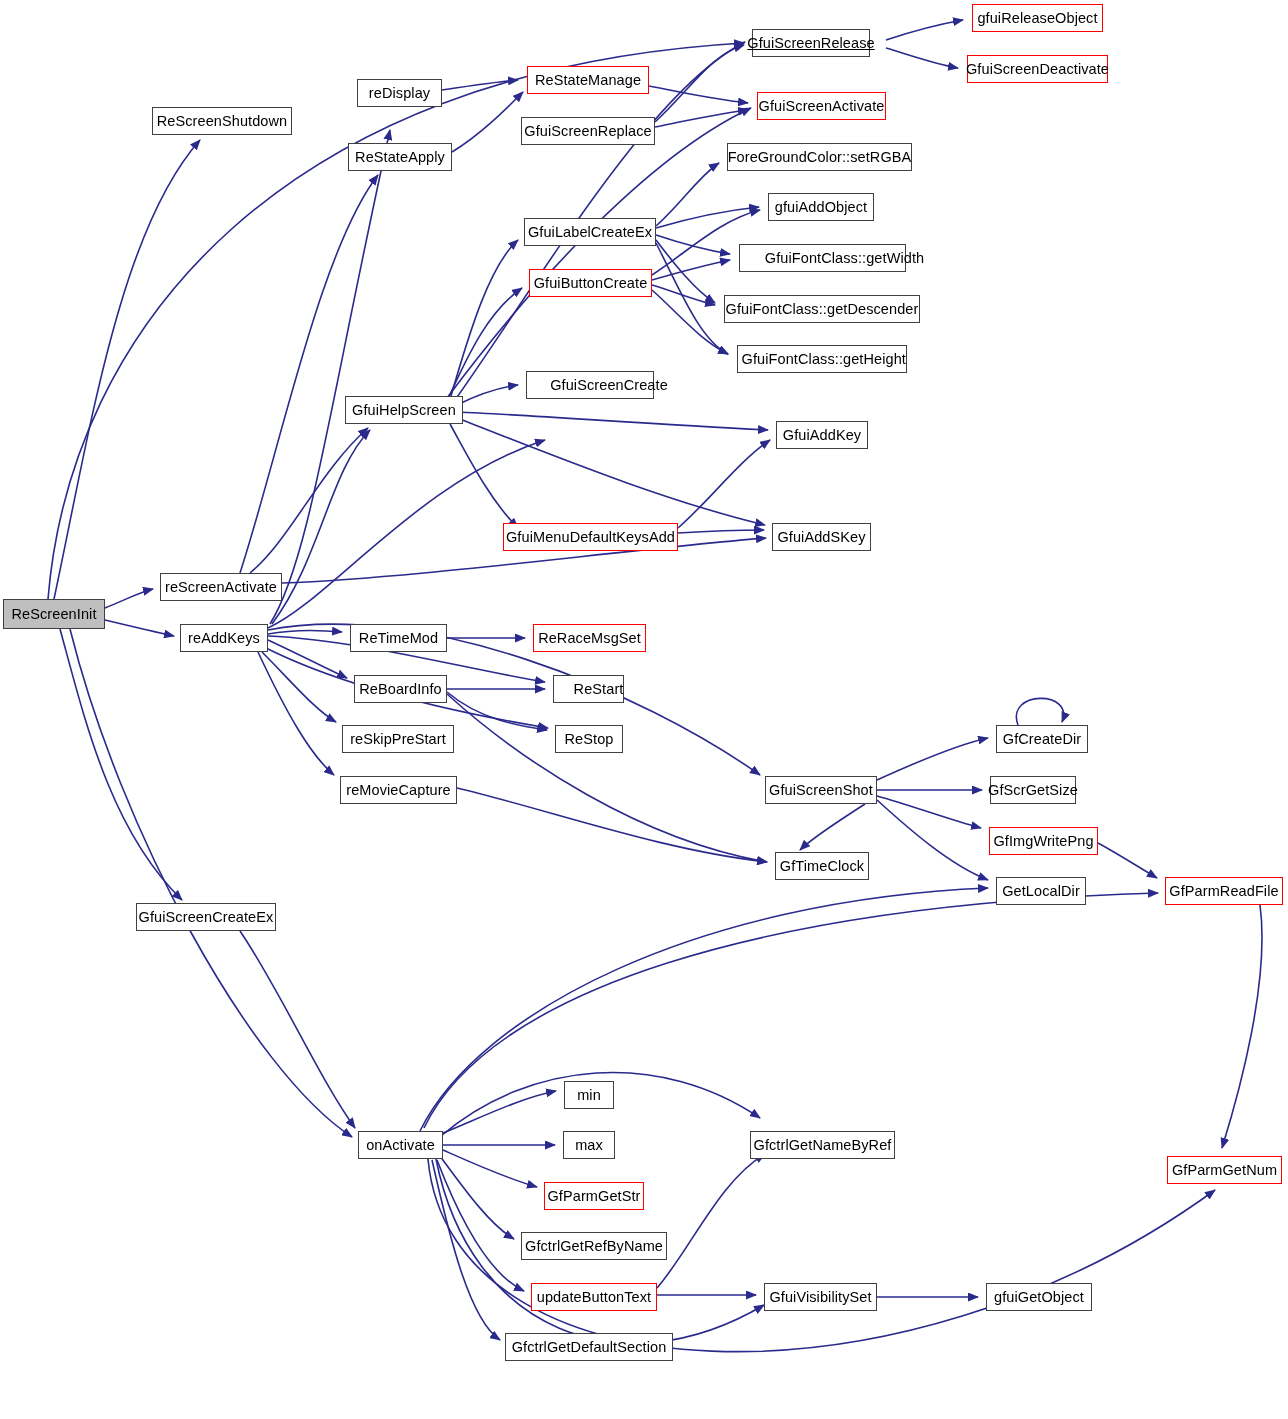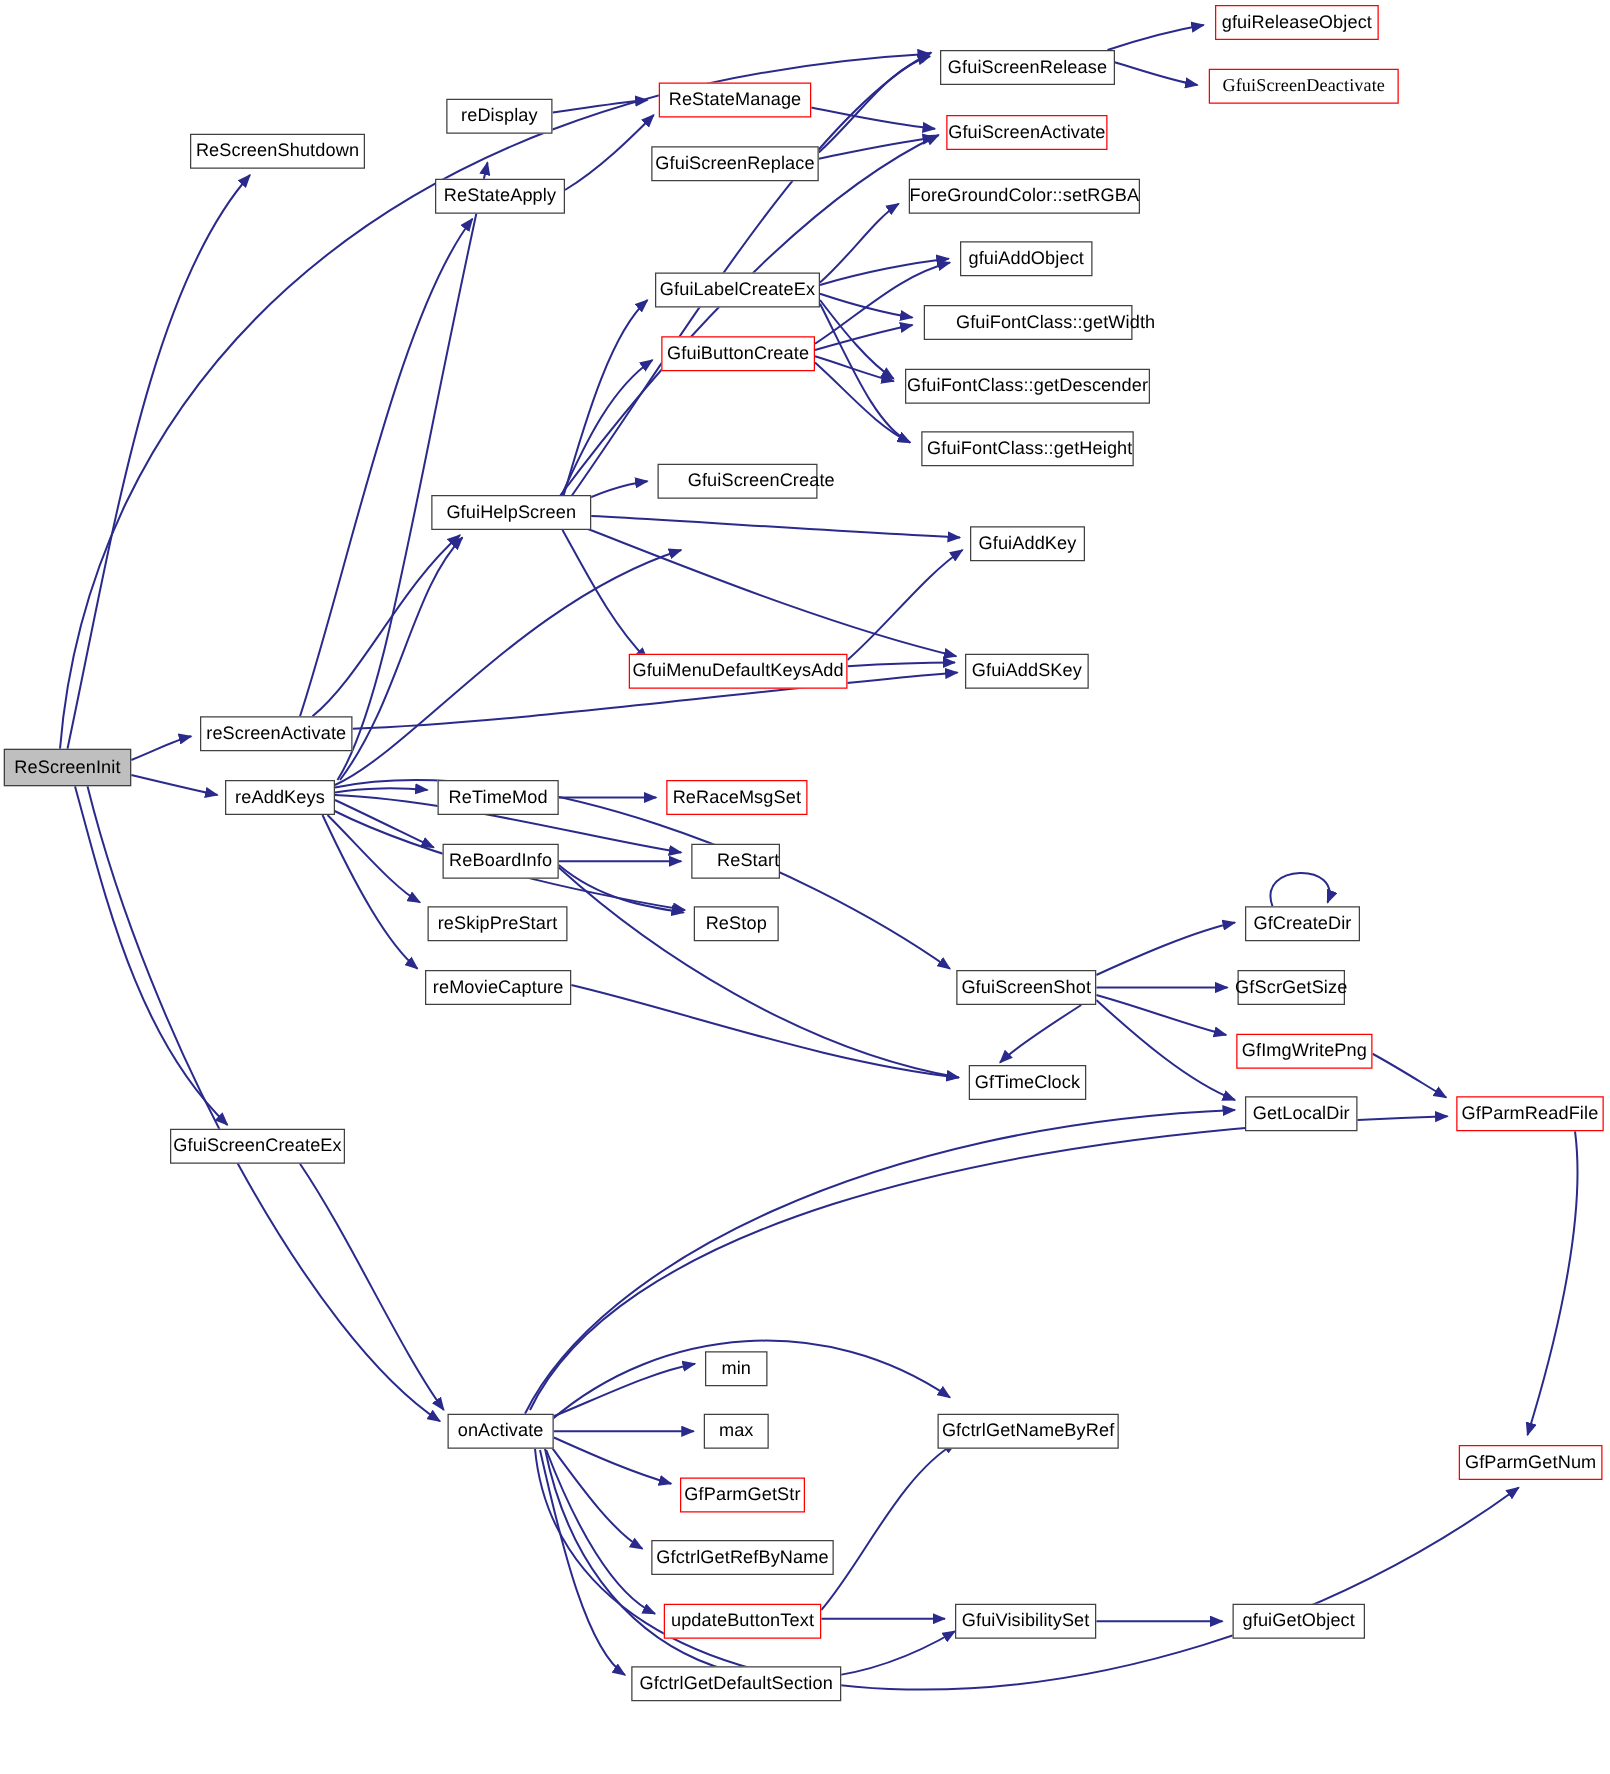--- a/index.html
+++ b/index.html
@@ -131,27 +131,27 @@
     </div>
     <div class="node" style="left: 348px; top: 143px; width: 104px; height: 28px;">
       <span>ReStateApply</span>
     </div>
     <div class="node red" style="left: 527px; top: 66px; width: 122px; height: 28px;">
       <span>ReStateManage</span>
     </div>
     <div class="node" style="left: 521px; top: 117px; width: 134px; height: 28px;">
       <span>GfuiScreenReplace</span>
     </div>
-    <div class="node" style="left: 752px; top: 40px; width: 140px; height: 28px;">
+    <div class="node" style="left: 752px; top: 29px; width: 118px; height: 28px; text-decoration: underline;">
       <span>GfuiScreenRelease</span>
     </div>
     <div class="node red" style="left: 972px; top: 4px; width: 131px; height: 28px;">
       <span>gfuiReleaseObject</span>
     </div>
-    <div class="node red" style="left: 967px; top: 55px; width: 152px; height: 28px; font-family: Liberation Serif, serif;">
+    <div class="node red" style="left: 967px; top: 55px; width: 141px; height: 28px;">
       <span>GfuiScreenDeactivate</span>
     </div>
     <div class="node red" style="left: 757px; top: 92px; width: 129px; height: 28px;">
       <span>GfuiScreenActivate</span>
     </div>
     <div class="node" style="left: 727px; top: 143px; width: 185px; height: 28px;">
       <span>ForeGroundColor::setRGBA</span>
     </div>
     <div class="node" style="left: 524px; top: 218px; width: 132px; height: 28px;">
       <span>GfuiLabelCreateEx</span>
@@ -167,21 +167,21 @@
     </div>
     <div class="node" style="left: 724px; top: 295px; width: 196px; height: 28px;">
       <span>GfuiFontClass::getDescender</span>
     </div>
     <div class="node" style="left: 737px; top: 345px; width: 170px; height: 28px; justify-content: flex-end;">
       <span>GfuiFontClass::getHeight</span>
     </div>
     <div class="node" style="left: 526px; top: 371px; width: 128px; height: 28px; padding-left: 38px;">
       <span>GfuiScreenCreate</span>
     </div>
-    <div class="node" style="left: 345px; top: 396px; width: 128px; height: 28px;">
+    <div class="node" style="left: 345px; top: 396px; width: 118px; height: 28px;">
       <span>GfuiHelpScreen</span>
     </div>
     <div class="node" style="left: 776px; top: 421px; width: 92px; height: 28px;">
       <span>GfuiAddKey</span>
     </div>
     <div class="node red" style="left: 503px; top: 523px; width: 175px; height: 28px;">
       <span>GfuiMenuDefaultKeysAdd</span>
     </div>
     <div class="node" style="left: 772px; top: 523px; width: 99px; height: 28px;">
       <span>GfuiAddSKey</span>

